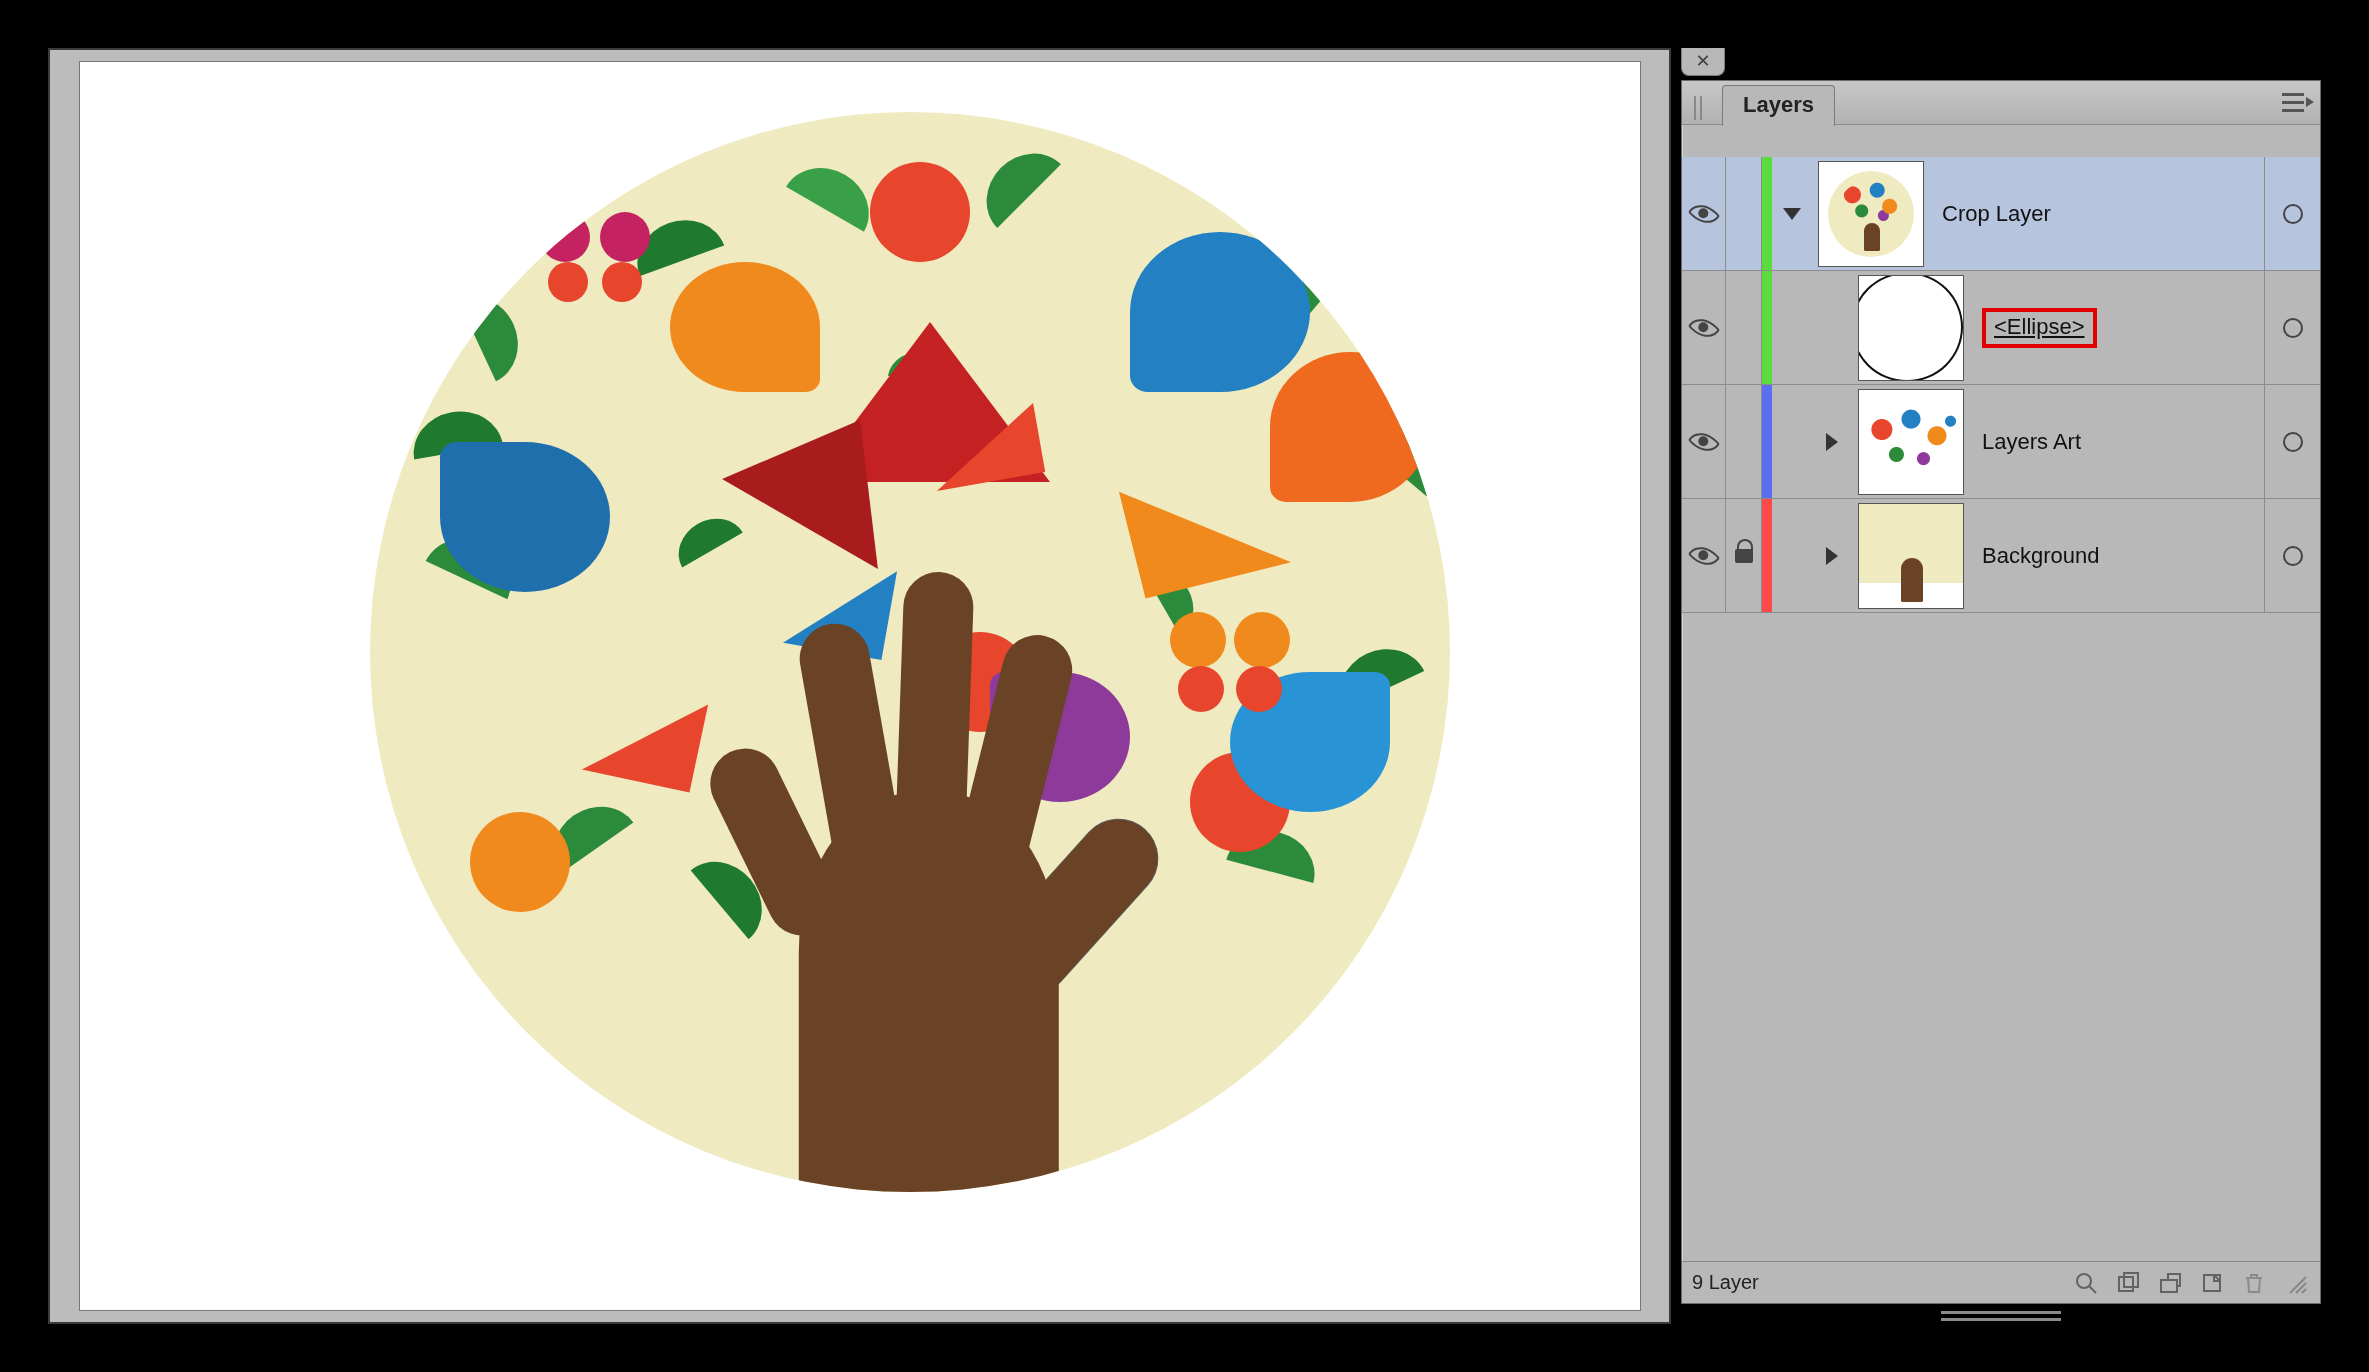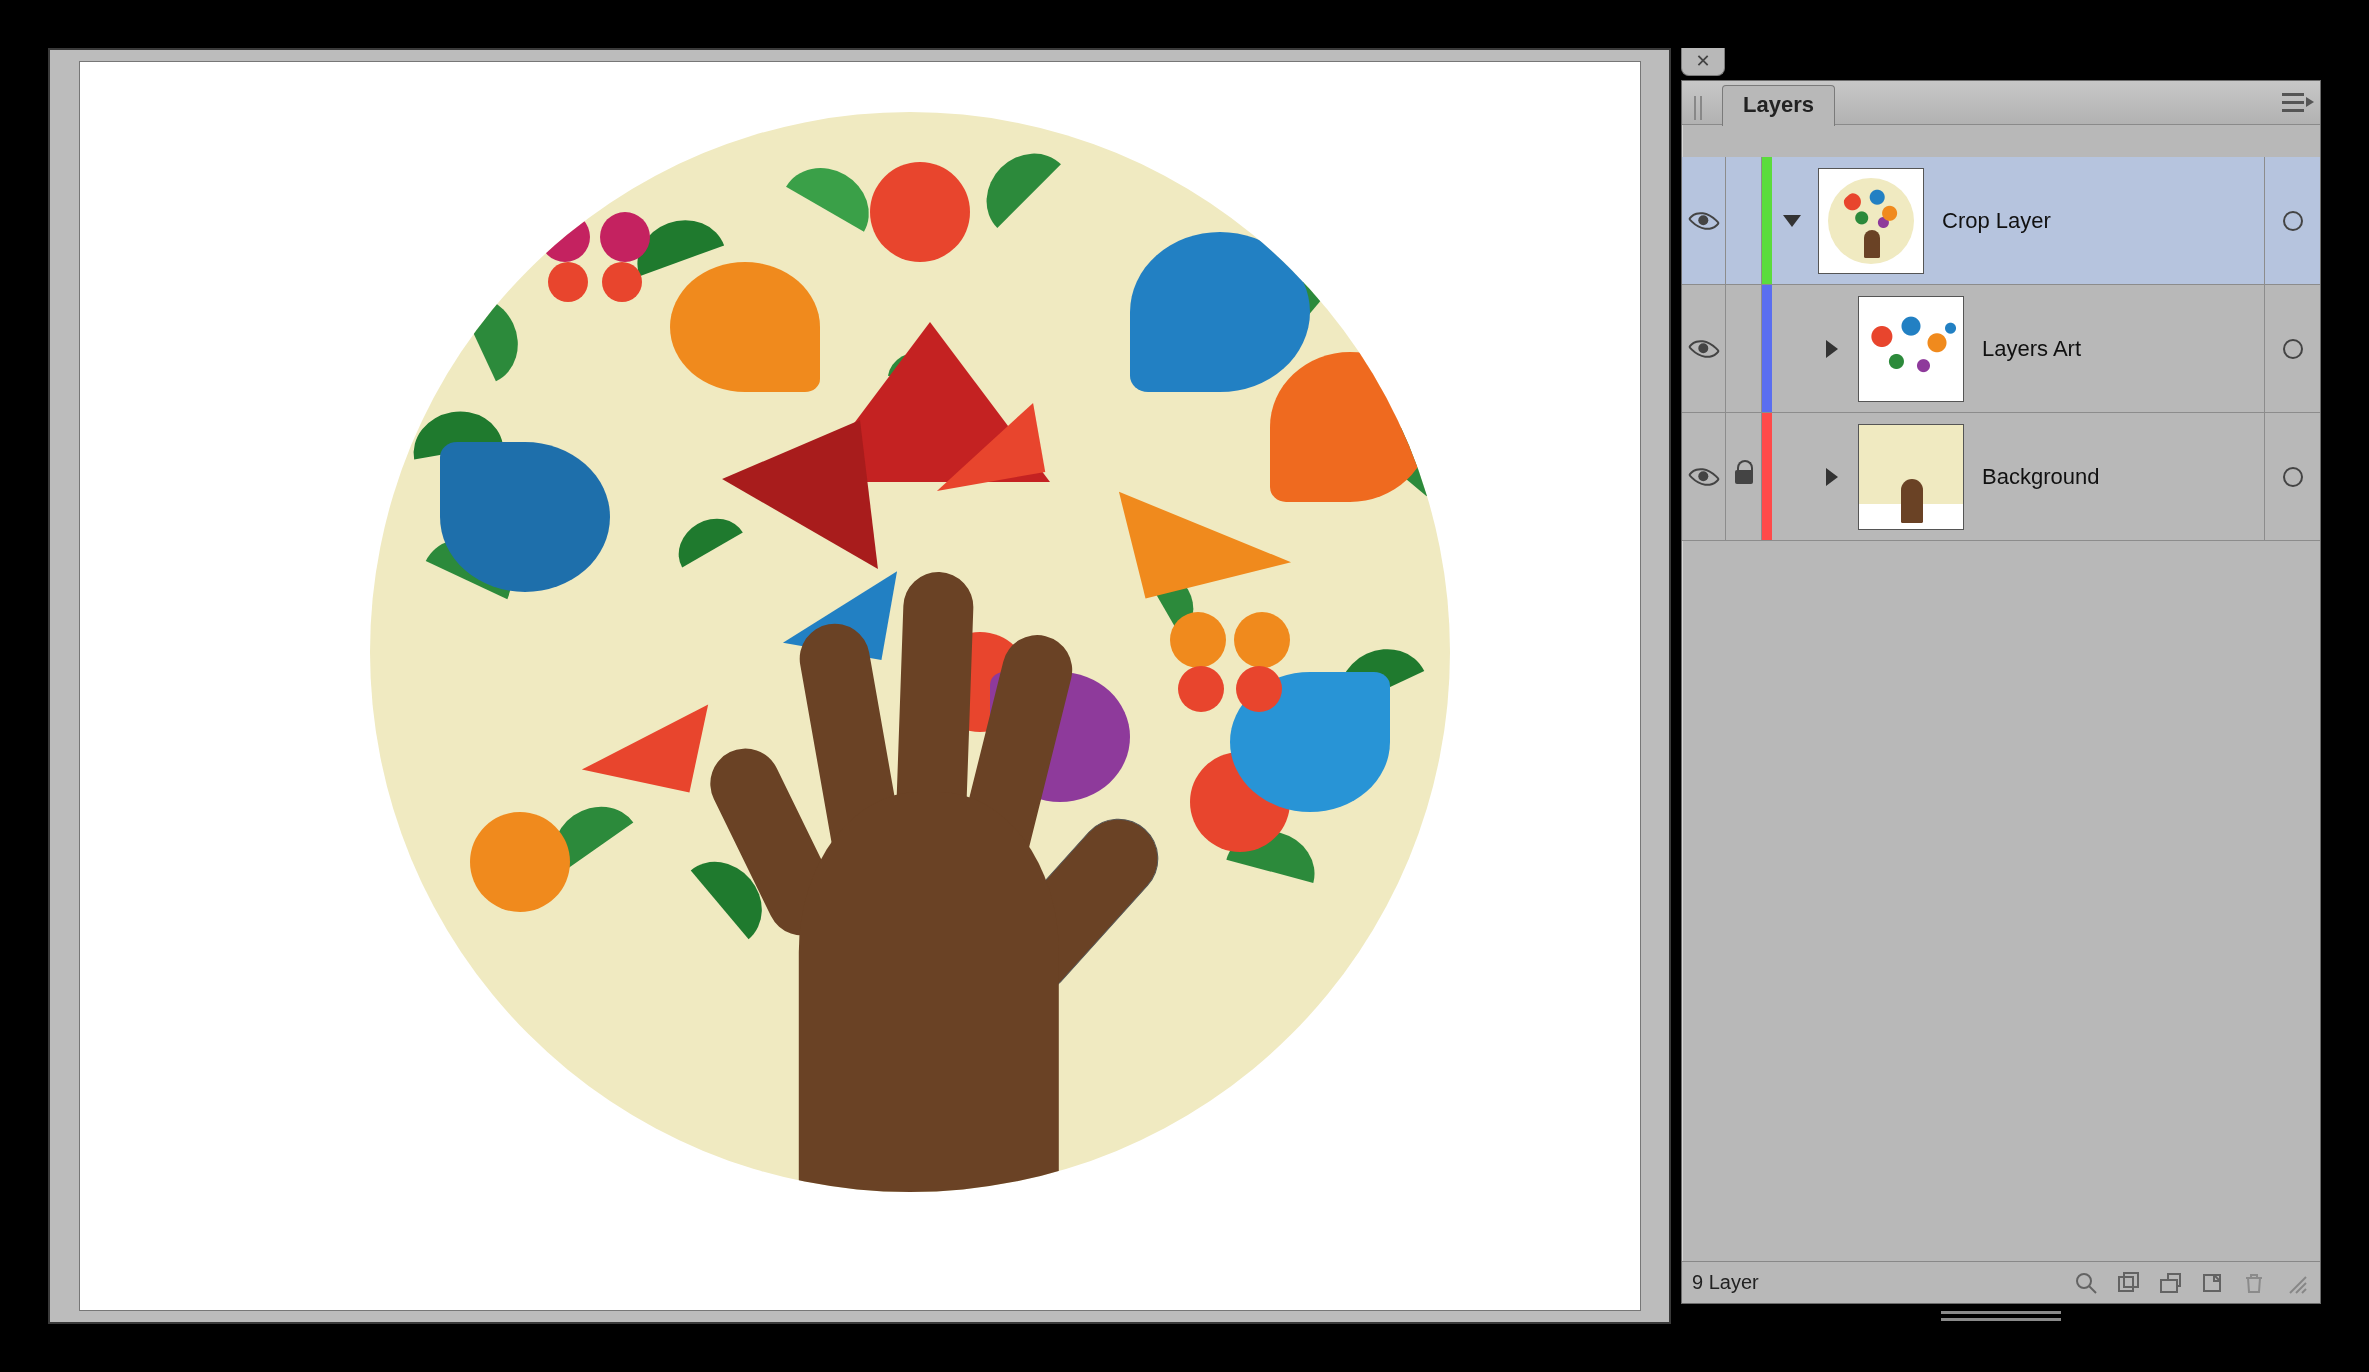--- a/index.html
+++ b/index.html
@@ -171,21 +171,21 @@
     border-top:5px solid transparent;
     border-bottom:5px solid transparent;
   }
   .layers-list {
     flex: 1;
     overflow: auto;
   }
   .layer-row {
     display: flex;
     align-items: center;
-    height: 128px;
+    height: 114px;
     border-bottom: 1px solid #8c8c8c;
     background: #b8b8b8;
   }
   .layer-row.selected { background: #b6c4de; }
   .vis-col {
     width: 44px;
     height: 100%;
     display:flex; align-items:center; justify-content:center;
     border-right: 1px solid #8c8c8c;
   }
@@ -426,20 +426,36 @@
             <div class="layer-name"><span>Crop Layer</span></div>
             <div class="target-col">
               <div class="target-circle"></div>
             </div>
           </div>
           <div class="layer-row">
             <div class="vis-col">
               <div class="eye-icon"></div>
             </div>
             <div class="lock-col"></div>
+            <div class="color-stripe" style="background: rgb(91, 220, 60);"></div>
+            <div class="indent"></div>
+            <div class="indent"></div>
+            <div class="thumb">
+              <div class="mini-ellipse"></div>
+            </div>
+            <div class="layer-name"><span class="highlight-box"><span class="underline">&lt;Ellipse&gt;</span></span></div>
+            <div class="target-col">
+              <div class="target-circle"></div>
+            </div>
+          </div>
+          <div class="layer-row">
+            <div class="vis-col">
+              <div class="eye-icon"></div>
+            </div>
+            <div class="lock-col"></div>
             <div class="color-stripe" style="background: rgb(90, 110, 240);"></div>
             <div class="indent"></div>
             <div class="indent">
               <div class="disclose"></div>
             </div>
             <div class="thumb">
               <div class="mini-art"></div>
             </div>
             <div class="layer-name"><span>Layers Art</span></div>
             <div class="target-col">

